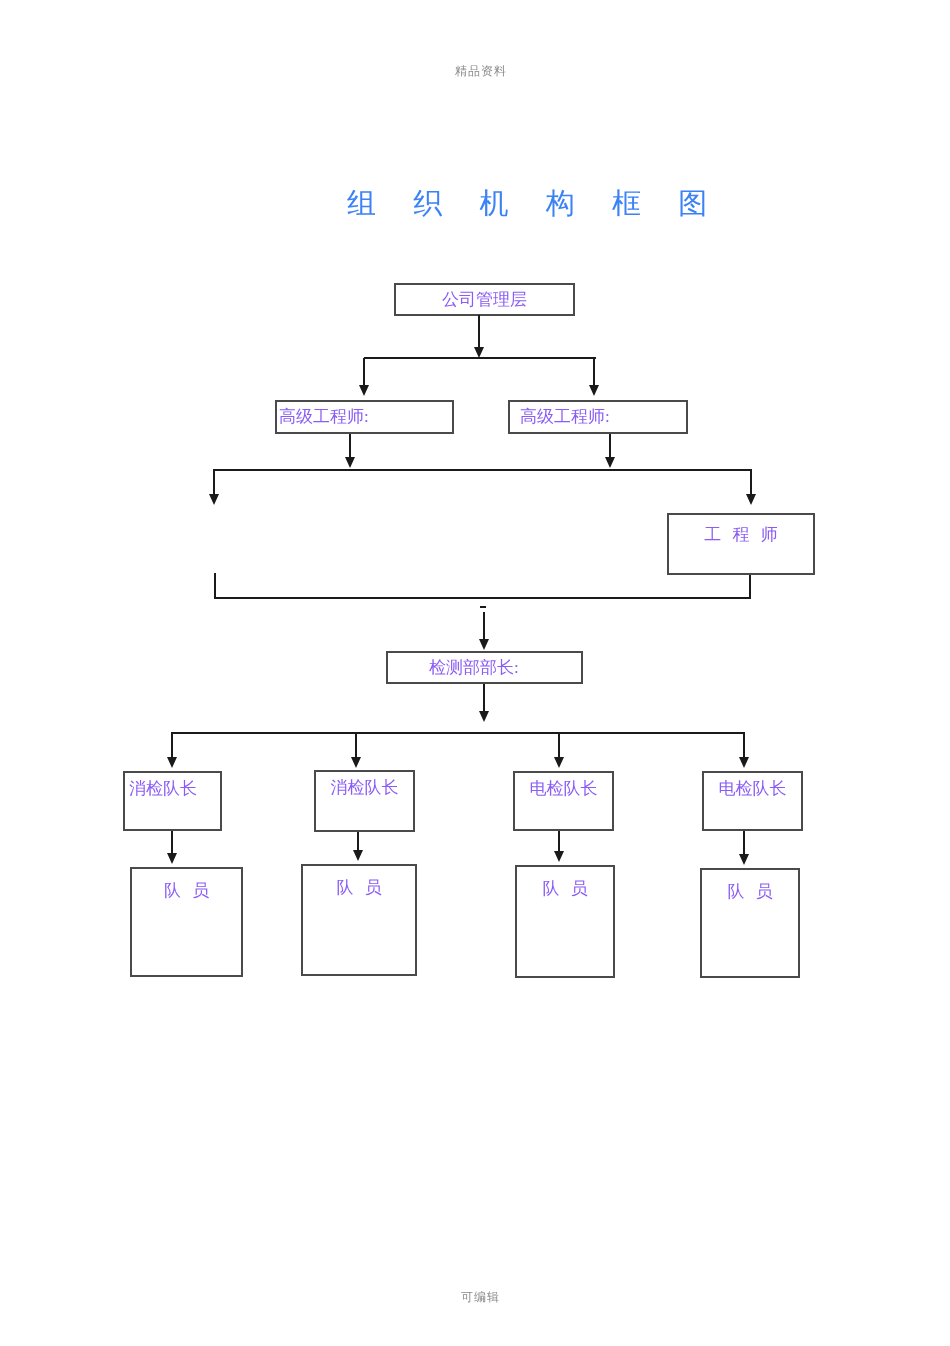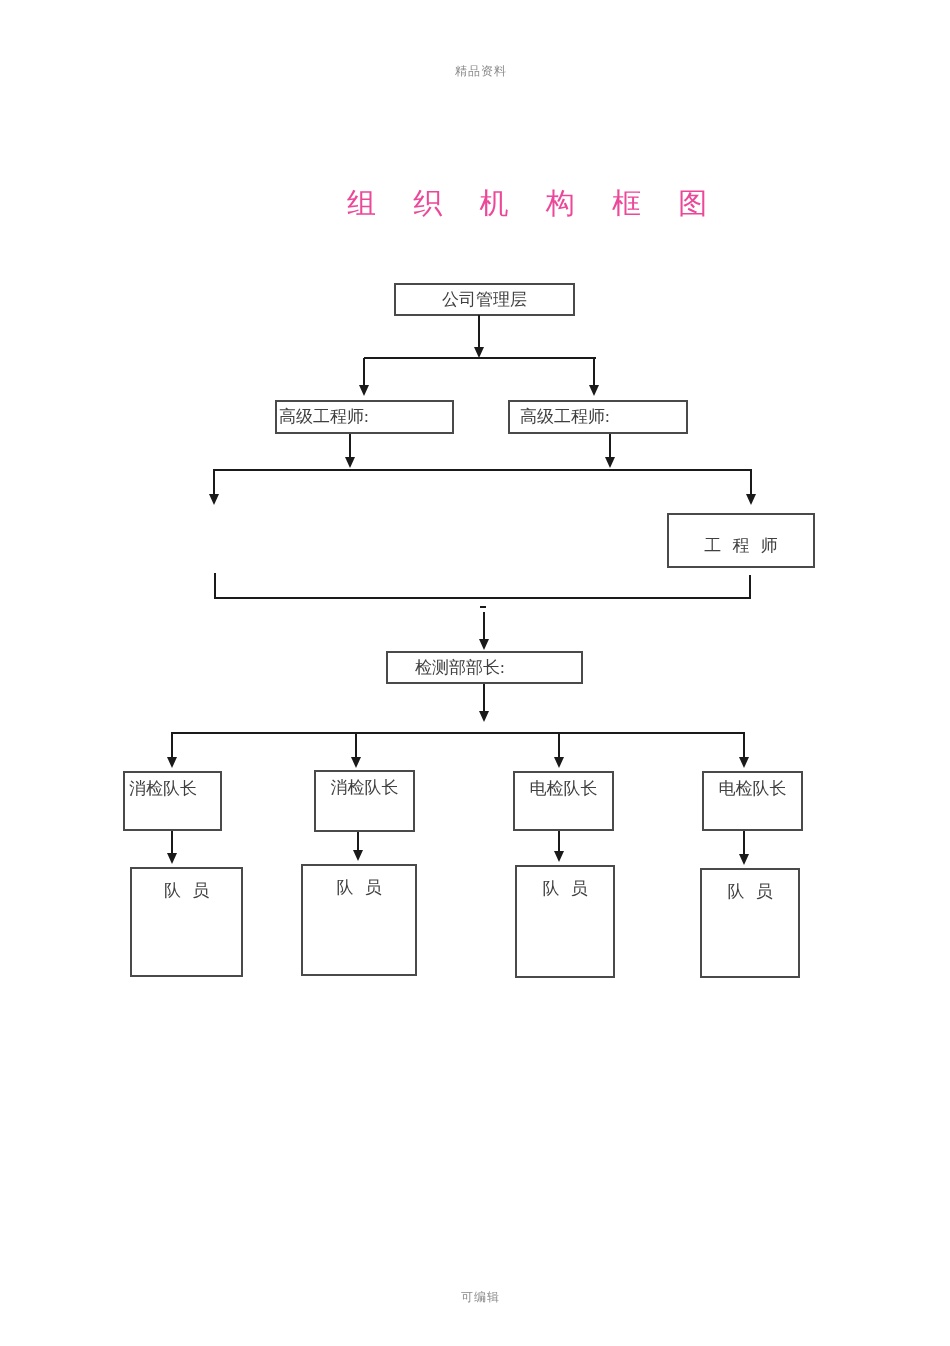--- a/index.html
+++ b/index.html
@@ -16,30 +16,30 @@
     font-size:12px;
     color:#8a8a8a;
     letter-spacing:1px;
     white-space:nowrap;
   }
   .title {
     position:absolute;
     left:347px; top:184px;
     font-size:29px;
     letter-spacing:15px;
-    color:#ec4899;
+    color:#3b82f6;
     white-space:nowrap;
   }
   .box {
     position:absolute;
     box-sizing:border-box;
     border:2px solid #4a4a4a;
     background:#ffffff;
     font-size:17px;
-    color:#404040;
+    color:#8b5cf6;
     white-space:nowrap;
   }
   .t-center { text-align:center; }
   .spaced   { word-spacing:7px; }
   .vline {
     position:absolute; width:2px; background:#1a1a1a;
   }
   .hline {
     position:absolute; height:2px; background:#1a1a1a;
   }
@@ -63,23 +63,23 @@
 
   <div class="title">组 织 机 构 框 图</div>
 
   <div class="box t-center" style="left:394px; top:283px; width:181px; height:33px; line-height:29px;">公司管理层</div>
 
   <div class="box" style="left:275px; top:400px; width:179px; height:34px; line-height:30px; padding-left:2px;">高级工程师:</div>
 
   <div class="box" style="left:508px; top:400px; width:180px; height:34px; line-height:30px; padding-left:10px;">高级工程师:</div>
 
 
-  <div class="box t-center spaced" style="left:667px; top:513px; width:148px; height:55px; padding-top:19px;">工 程 师</div>
+  <div class="box t-center spaced" style="left:667px; top:513px; width:148px; height:62px; padding-top:8px;">工 程 师</div>
 
-  <div class="box" style="left:386px; top:651px; width:197px; height:33px; line-height:29px; padding-left:27px;">检测部部长:</div>
+  <div class="box" style="left:386px; top:651px; width:197px; height:33px; line-height:29px; padding-left:41px;">检测部部长:</div>
 
   <div class="box" style="left:123px; top:771px; width:99px; height:60px; padding:4px 0 0 4px;">消检队长</div>
 
   <div class="box t-center" style="left:314px; top:770px; width:101px; height:62px; padding-top:4px;">消检队长</div>
 
   <div class="box t-center" style="left:513px; top:771px; width:101px; height:60px; padding-top:4px;">电检队长</div>
 
   <div class="box t-center" style="left:702px; top:771px; width:101px; height:60px; padding-top:4px;">电检队长</div>
 
   <div class="box t-center spaced" style="left:130px; top:867px; width:113px; height:110px; padding-top:10px;">队 员</div>

